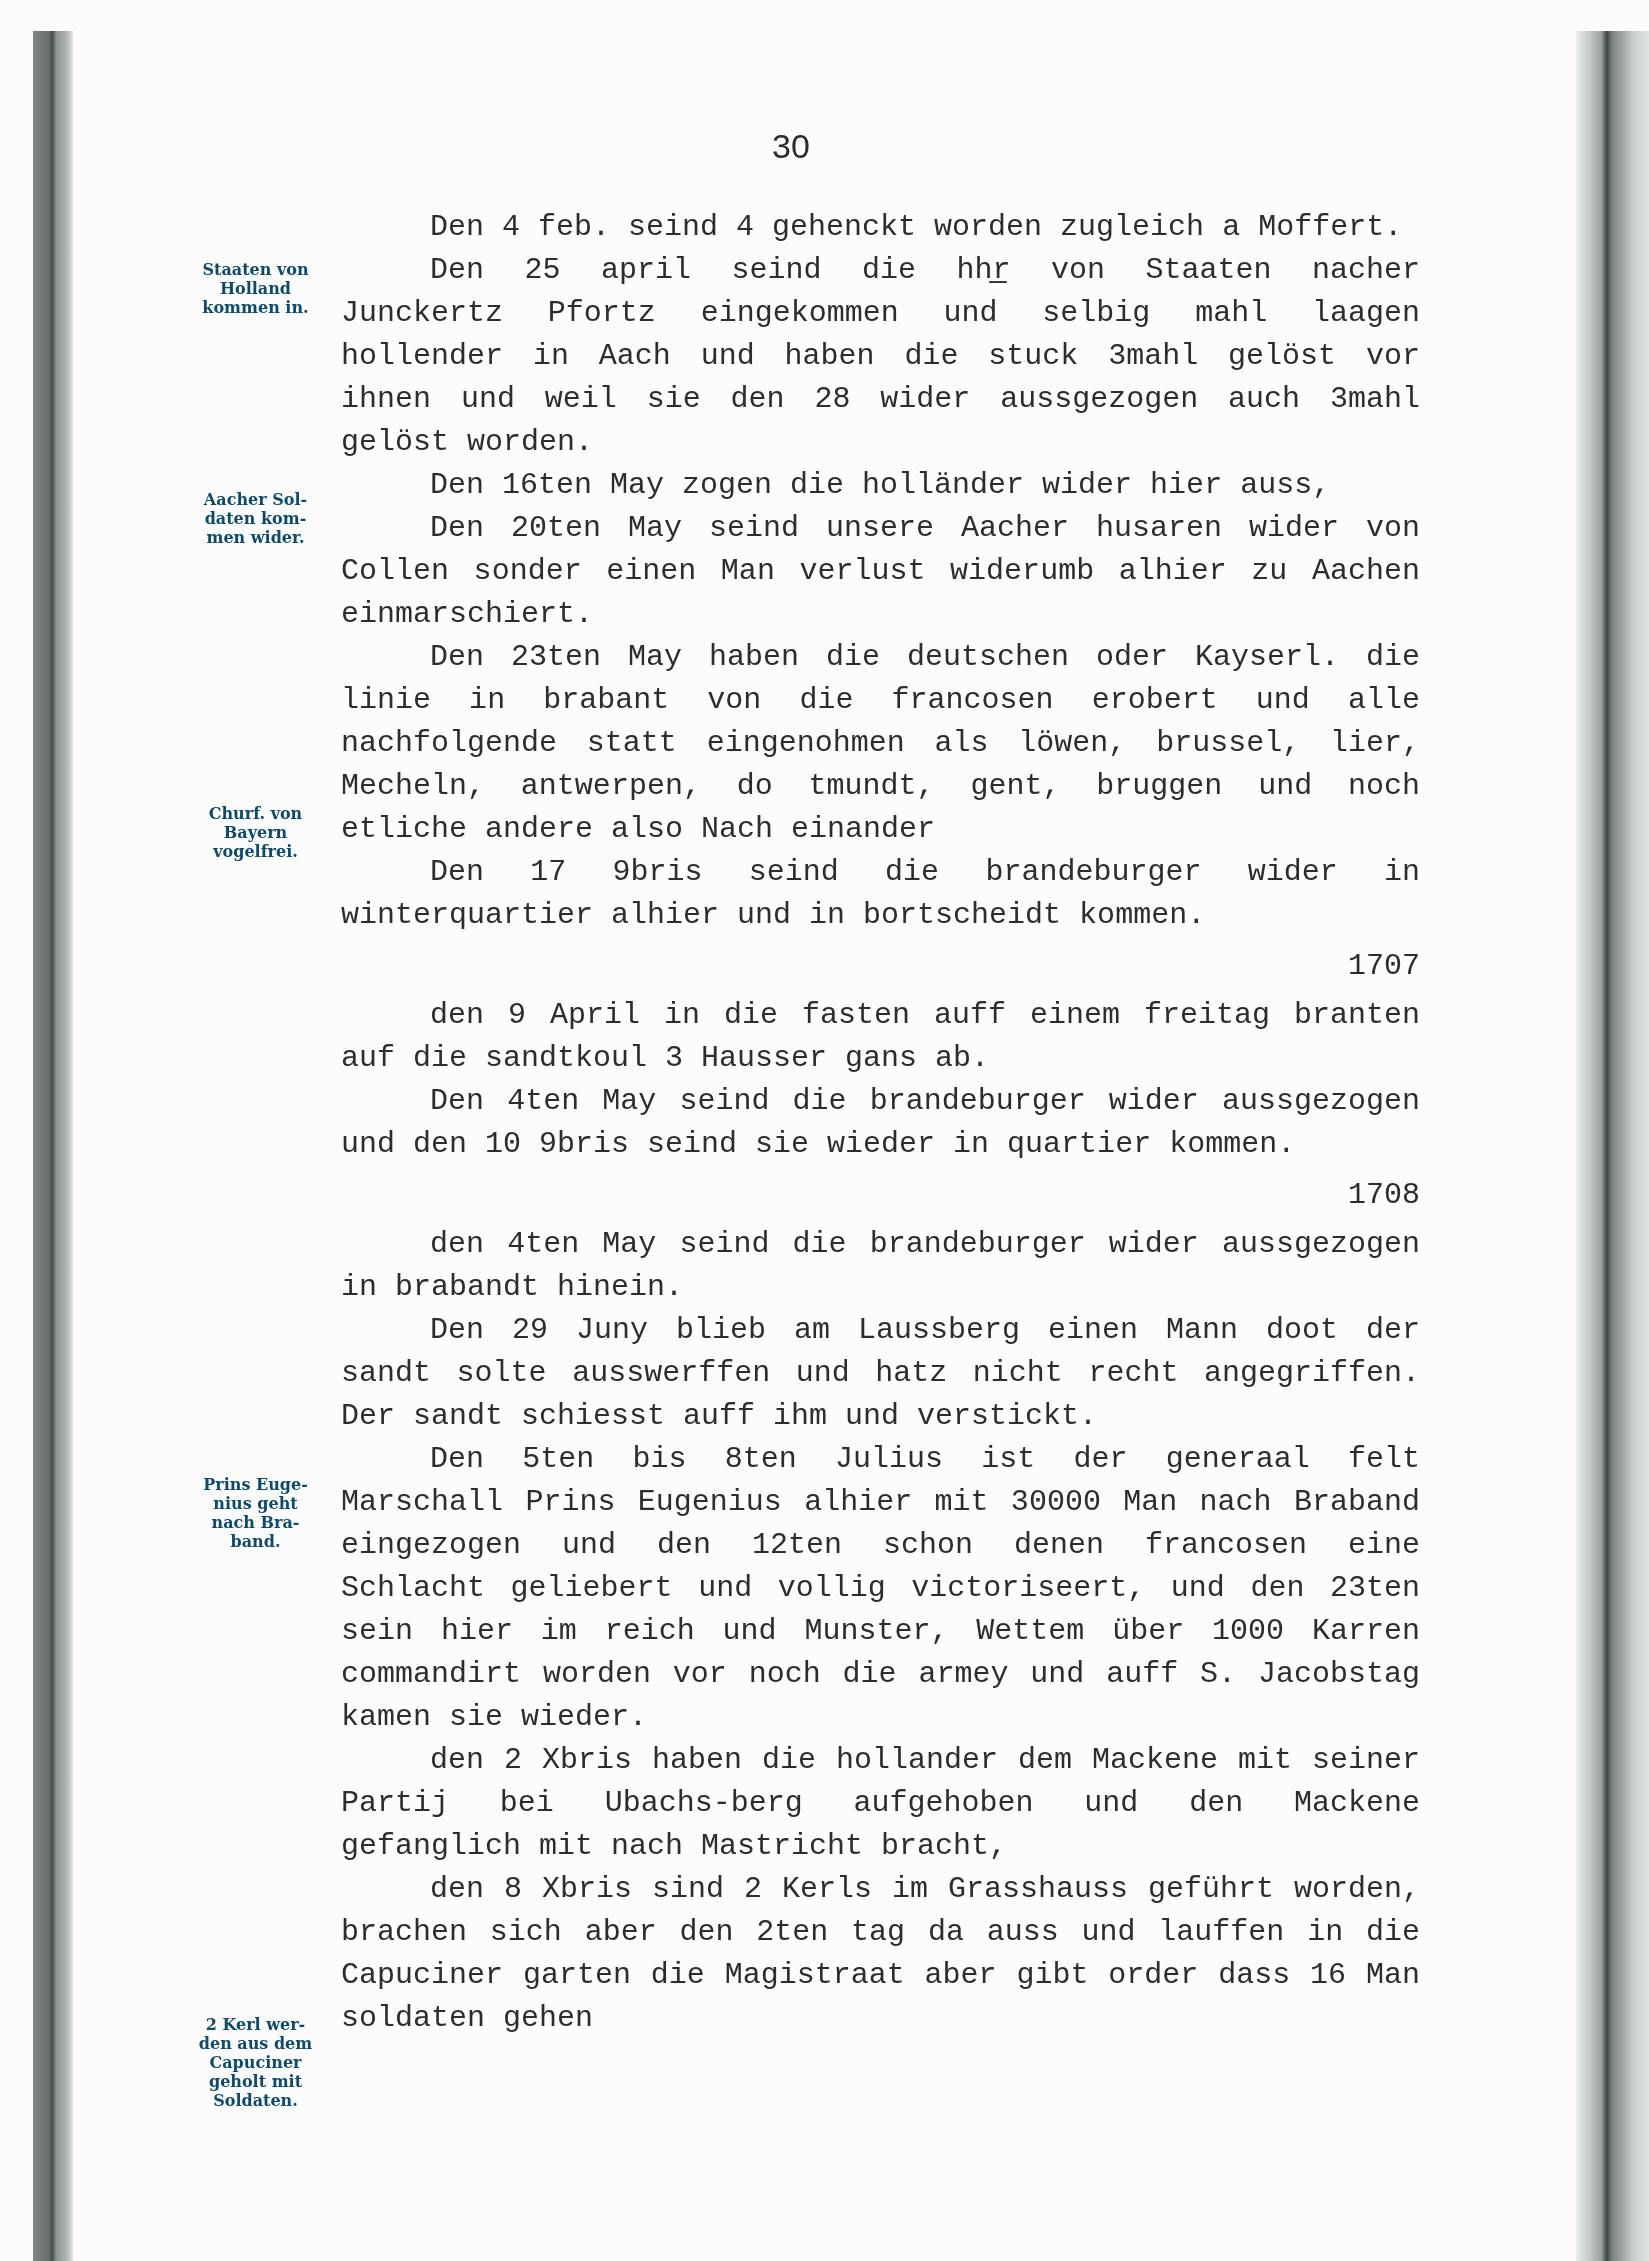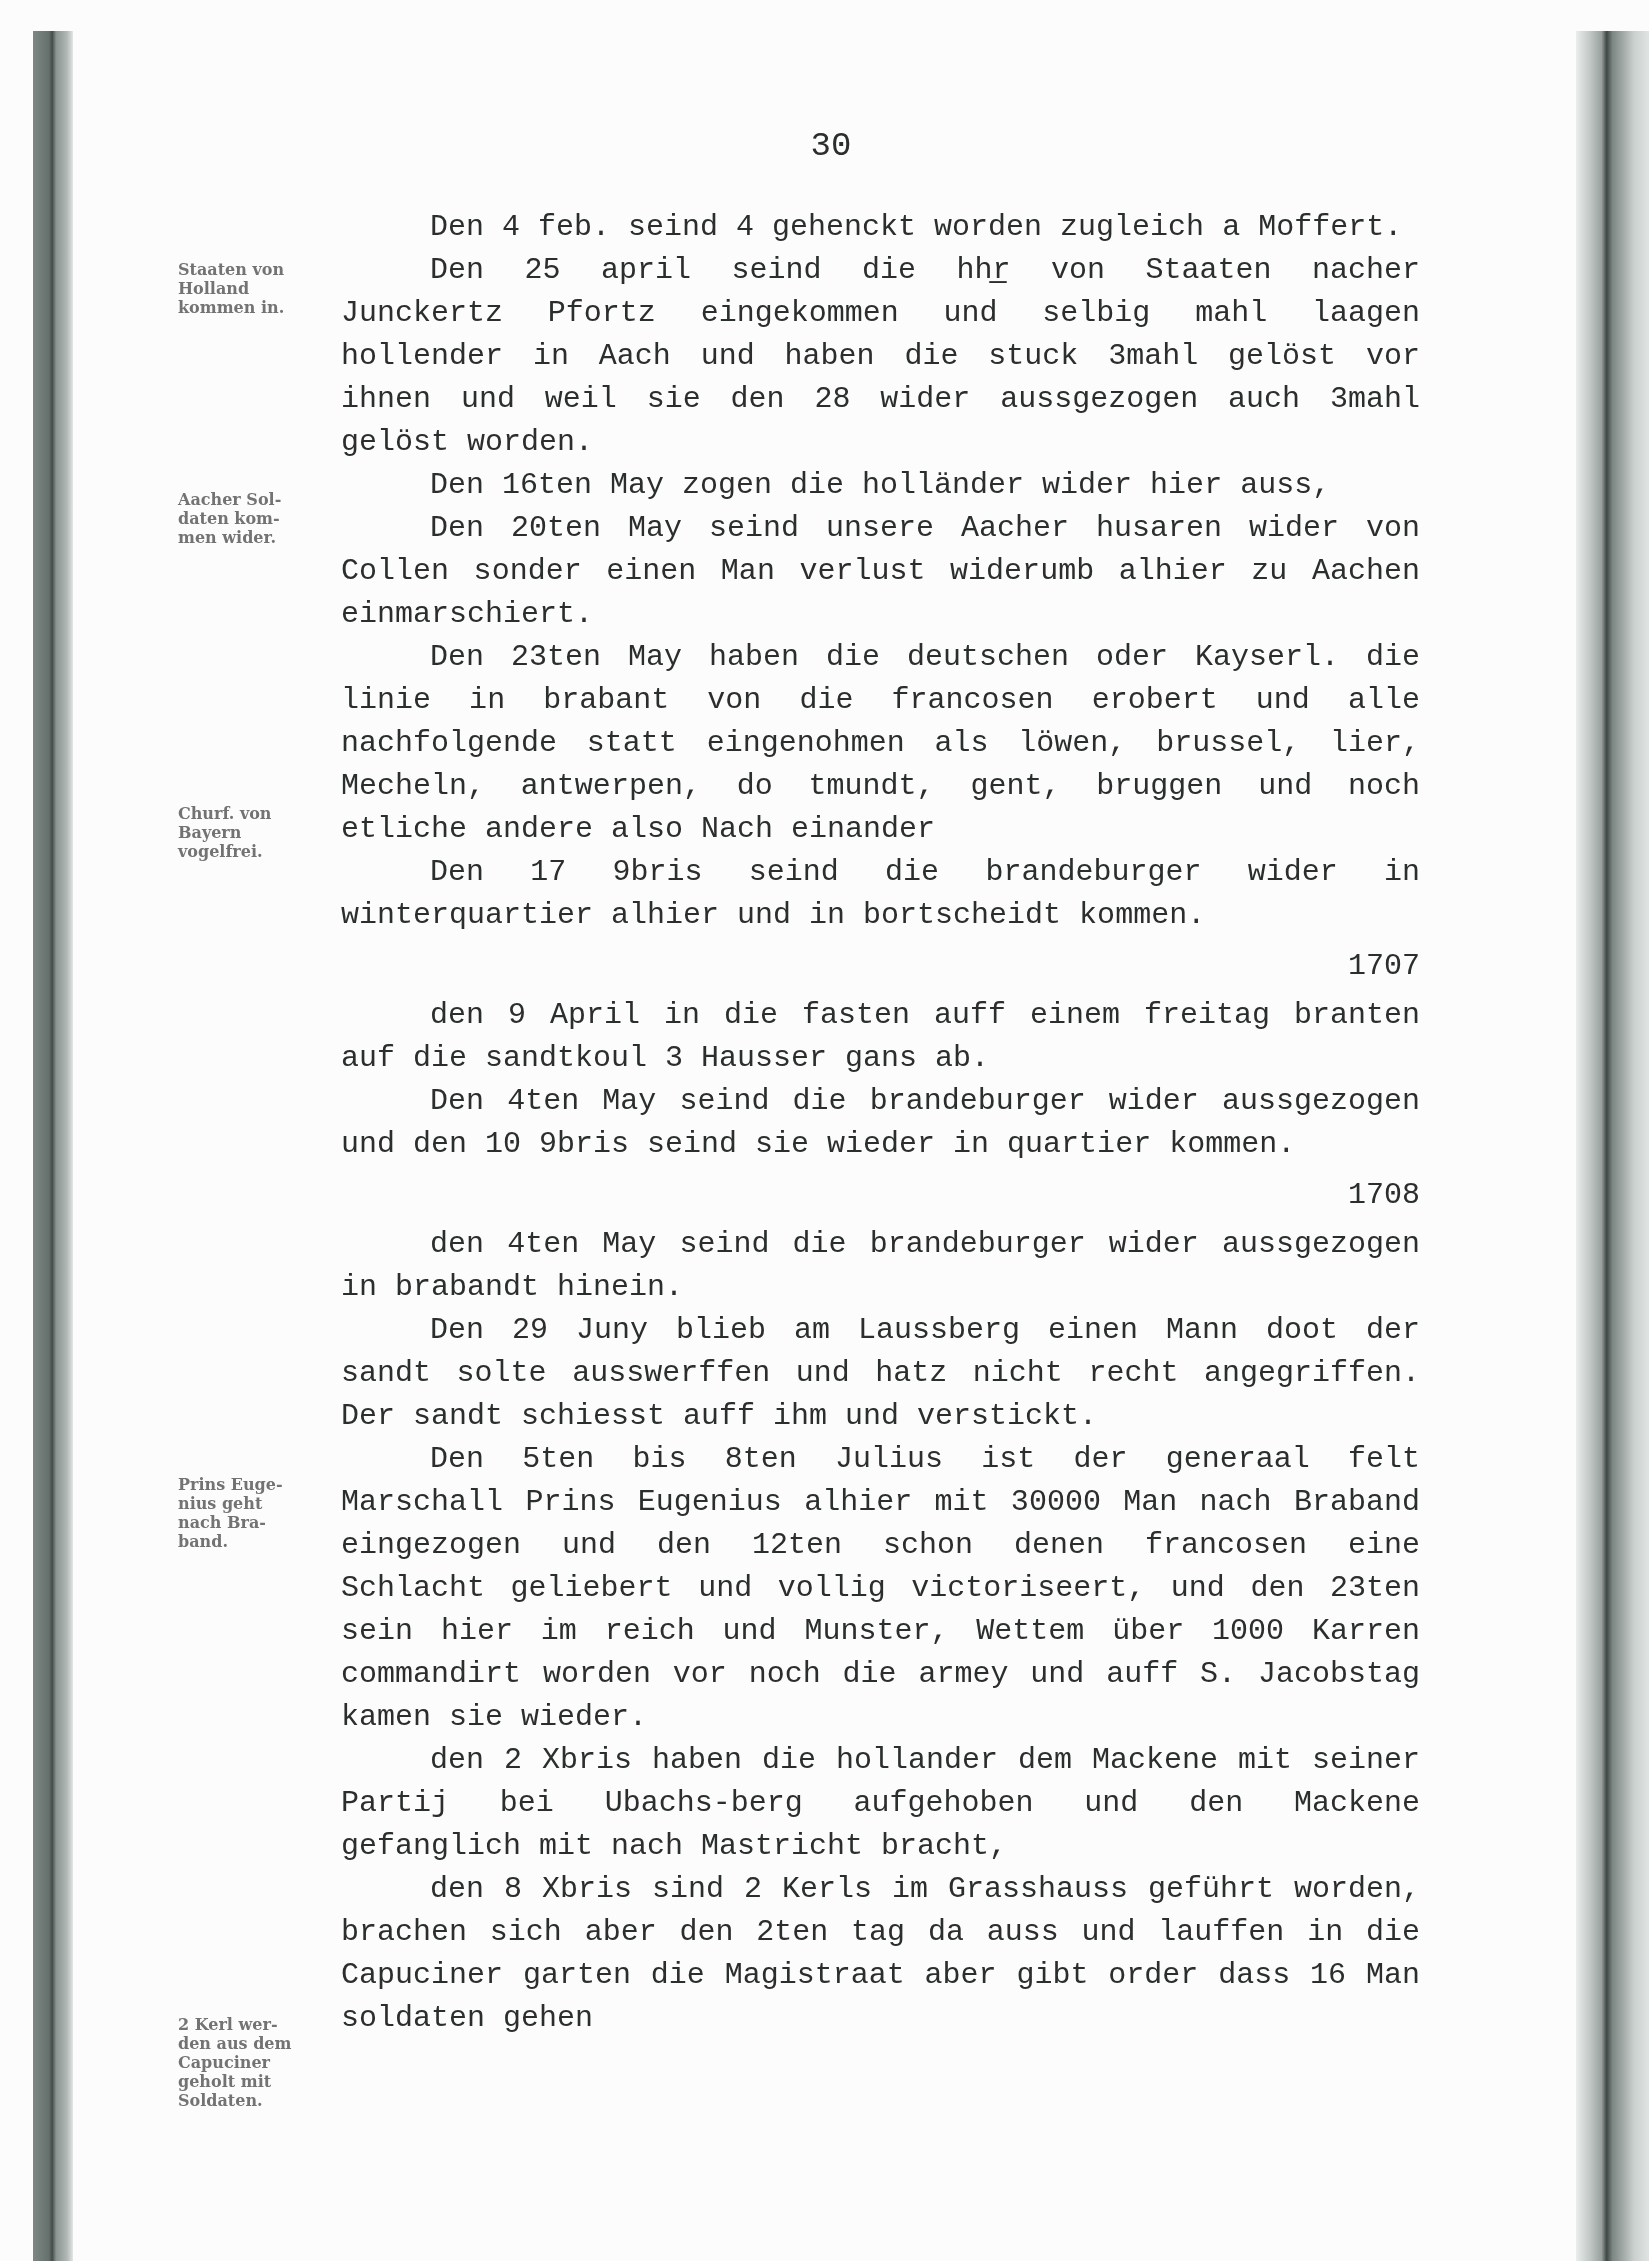--- a/index.html
+++ b/index.html
@@ -15,37 +15,37 @@
     background: linear-gradient(90deg, #6f7a76 0%, #55605c 40%, #2f3836 48%, #7d8884 58%, #a9b1ae 85%, #dfe3e1 100%);
     opacity: 0.9;
   }
   .spine-right {
     position: absolute; left: 1576px; top: 30.5px; width: 73px; height: 2231px;
     background: linear-gradient(90deg, #e9eceb 0%, #b8c0bd 20%, #8d9793 35%, #2b3331 42%, #6e7975 50%, #c5ccc9 80%, #dde2e0 100%);
     opacity: 0.9;
   }
   .page-number {
     position: absolute; left: 0; width: 1582px; top: 127px;
-    text-align: center; font-size: 34px; font-family: Liberation Mono, monospace; padding-left: 40px;
+    text-align: center; font-size: 34px; font-family: Liberation Sans, sans-serif;
   }
   .text-block {
     position: absolute; left: 341px; width: 1079px; top: 206px;
     font-family: Liberation Mono, monospace;
     font-size: 30px; line-height: 43px;
     text-align: justify;
   }
   .para { text-indent: 89px; margin: 0; }
   .year {
     text-align: right; text-indent: 0; margin: 8.4px 0 5.6px 0;
   }
   .margin-note {
     position: absolute; left: 178px; width: 155px;
     font-family: "DejaVu Serif", serif; font-weight: bold;
-    font-size: 16px; line-height: 19px; 
-    color: #737373;
+    font-size: 16px; line-height: 19px; text-align: center;
+    color: #0c4a6e;
   }
 </style>
 </head>
 <body>
 
 <div class="spine-left"></div>
 <div class="spine-right"></div>
 
 <div class="page-number">30</div>
 

